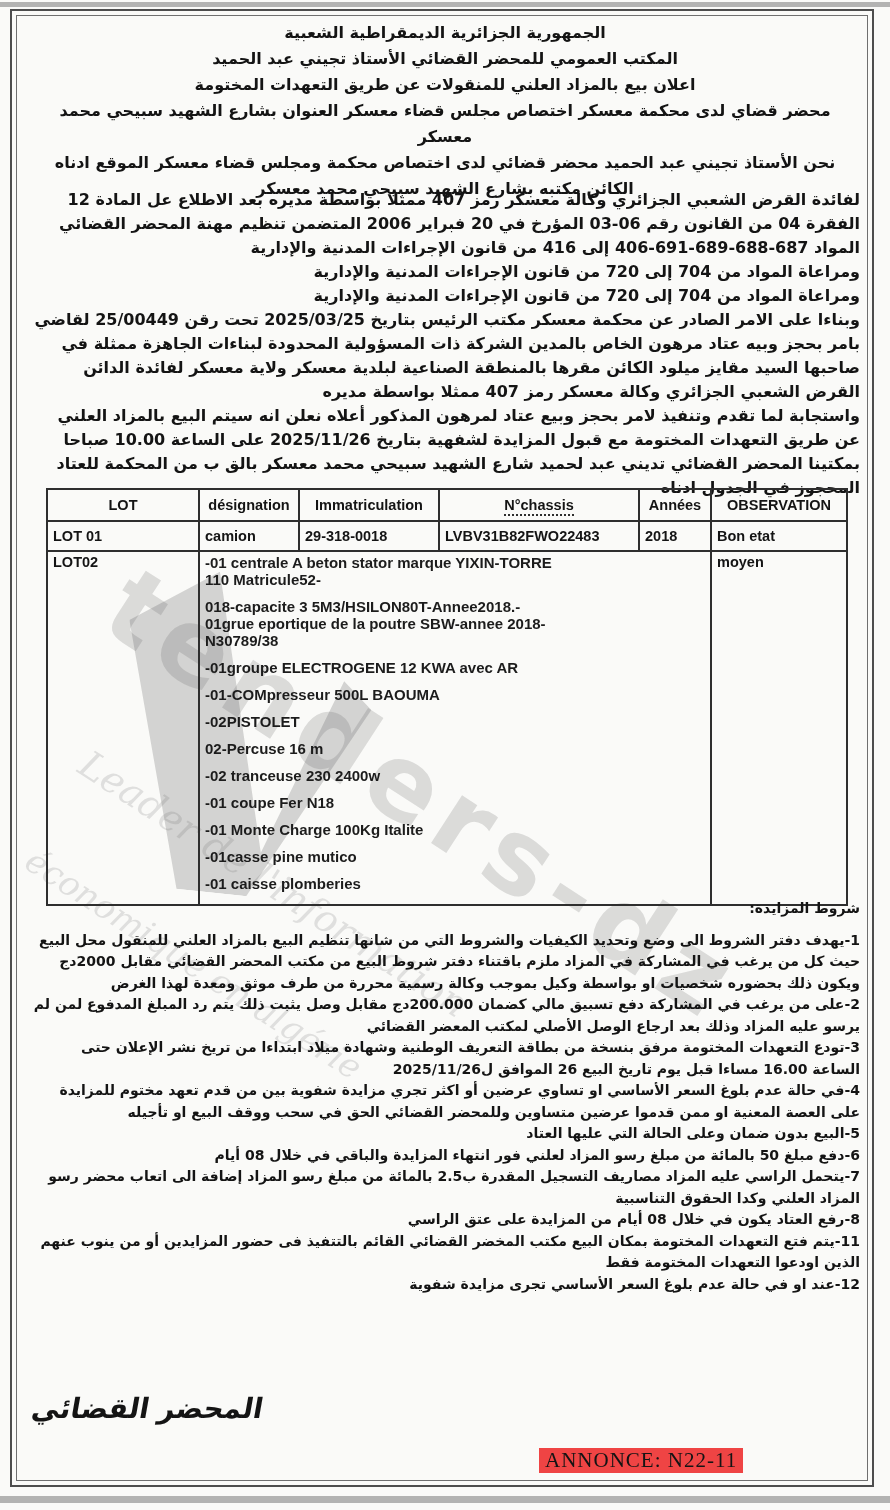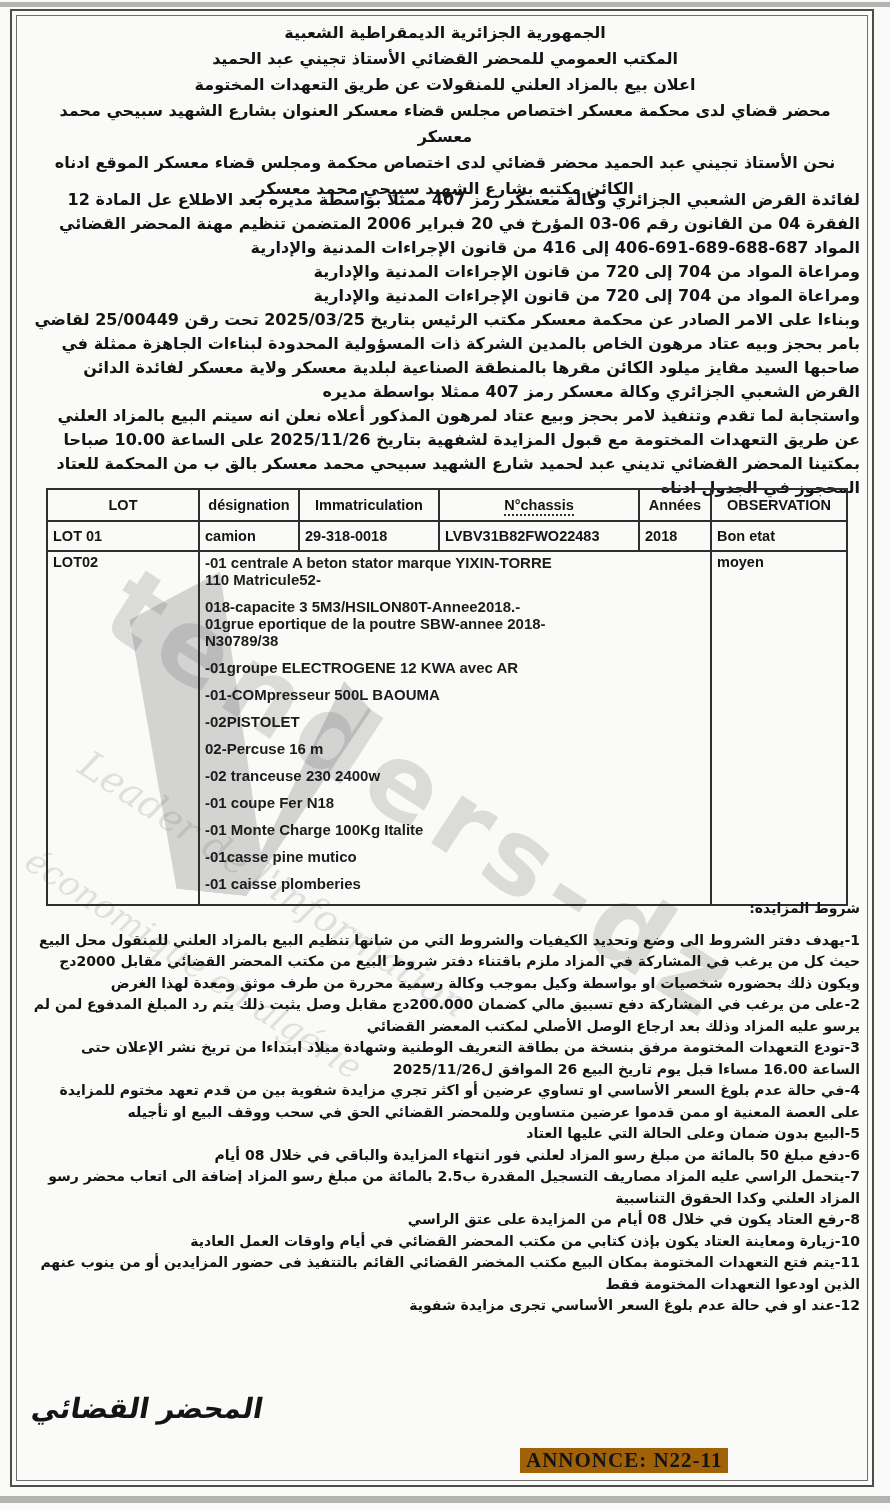--- a/index.html
+++ b/index.html
@@ -45,22 +45,22 @@
   td.lot2-cell,td.obs2-cell{vertical-align:top;padding-top:14px;font-weight:bold;}
 
   
   .conds{position:absolute;left:30px;right:30px;top:898px;direction:rtl;text-align:right;
     font-weight:bold;font-size:14px;line-height:21.5px;}
   .conds .t{margin-bottom:10px;text-align:right;}
   .conds div{margin:0;}
 
   .signature{position:absolute;left:32px;top:1392px;font-size:28px;font-weight:bold;
     direction:rtl;transform:skewX(-10deg);letter-spacing:1px;}
-  .annonce{position:absolute;left:520px;top:1448px;font-family:"Liberation Serif","DejaVu Serif",serif;
-    font-weight:bold;font-size:21px;letter-spacing:1px;background:#a16207;padding:0 6px;}
+  .annonce{position:absolute;left:539px;top:1448px;font-family:"Liberation Serif","DejaVu Serif",serif;
+    font-weight:normal;font-size:21px;letter-spacing:1px;background:#ef4444;padding:0 6px;}
 </style>
 </head>
 <body>
 
 <div class="scan-bar" style="top:2px;height:5px;"></div>
 <div class="scan-bar" style="top:1496px;height:7px;"></div>
 
 <div class="wm wm-shape"></div>
 <div class="wm wm-word">tenders-dz</div>
 <div class="wm wm-script wm-s1">Leader de l'information</div>
@@ -139,19 +139,18 @@
 <div class="conds">
   <div class="t">شروط المزايدة:</div>
   <div>1-يهدف دفتر الشروط الى وضع وتحديد الكيفيات والشروط التي من شانها تنظيم البيع بالمزاد العلني للمنقول محل البيع حيث كل من يرغب في المشاركة في المزاد ملزم باقتناء دفتر شروط البيع من مكتب المحضر القضائي مقابل 2000دج ويكون ذلك بحضوره شخصيات او بواسطة وكيل بموجب وكالة رسمية محررة من طرف موثق ومعدة لهذا الغرض</div>
   <div>2-على من يرغب في المشاركة دفع تسبيق مالي كضمان 200.000دج مقابل وصل يثبت ذلك يتم رد المبلغ المدفوع لمن لم يرسو عليه المزاد وذلك بعد ارجاع الوصل الأصلي لمكتب المعضر القضائي</div>
   <div>3-تودع التعهدات المختومة مرفق بنسخة من بطاقة التعريف الوطنية وشهادة ميلاد ابتداءا من تريخ نشر الإعلان حتى الساعة 16.00 مساءا قبل يوم تاريخ البيع 26 الموافق ل2025/11/26</div>
   <div>4-في حالة عدم بلوغ السعر الأساسي او تساوي عرضين أو اكثر تجري مزايدة شفوية بين من قدم تعهد مختوم للمزايدة على العصة المعنية او ممن قدموا عرضين متساوين وللمحضر القضائي الحق في سحب ووقف البيع او تأجيله</div>
   <div>5-البيع بدون ضمان وعلى الحالة التي عليها العتاد</div>
   <div>6-دفع مبلغ 50 بالمائة من مبلغ رسو المزاد لعلني فور انتهاء المزايدة والباقي في خلال 08 أيام</div>
   <div>7-يتحمل الراسي عليه المزاد مصاريف التسجيل المقدرة ب2.5 بالمائة من مبلغ رسو المزاد إضافة الى اتعاب محضر رسو المزاد العلني وكدا الحقوق التناسبية</div>
   <div>8-رفع العتاد يكون في خلال 08 أيام من المزايدة على عتق الراسي</div>
-  <div>10-زيارة ومعاينة العتاد يكون بإذن كتابي من مكتب المحضر القضائي في أيام واوقات العمل العادية</div>
   <div>11-يتم فتع التعهدات المختومة بمكان البيع مكتب المخضر القضائي القائم بالتتفيذ فى حضور المزايدين أو من ينوب عنهم الذين اودعوا التعهدات المختومة فقط</div>
   <div>12-عند او في حالة عدم بلوغ السعر الأساسي تجرى مزايدة شفوية</div>
 </div>
 
 <div class="signature">المحضر القضائي</div>
 <div class="annonce">ANNONCE: N22-11</div>
 
 </body></html>

